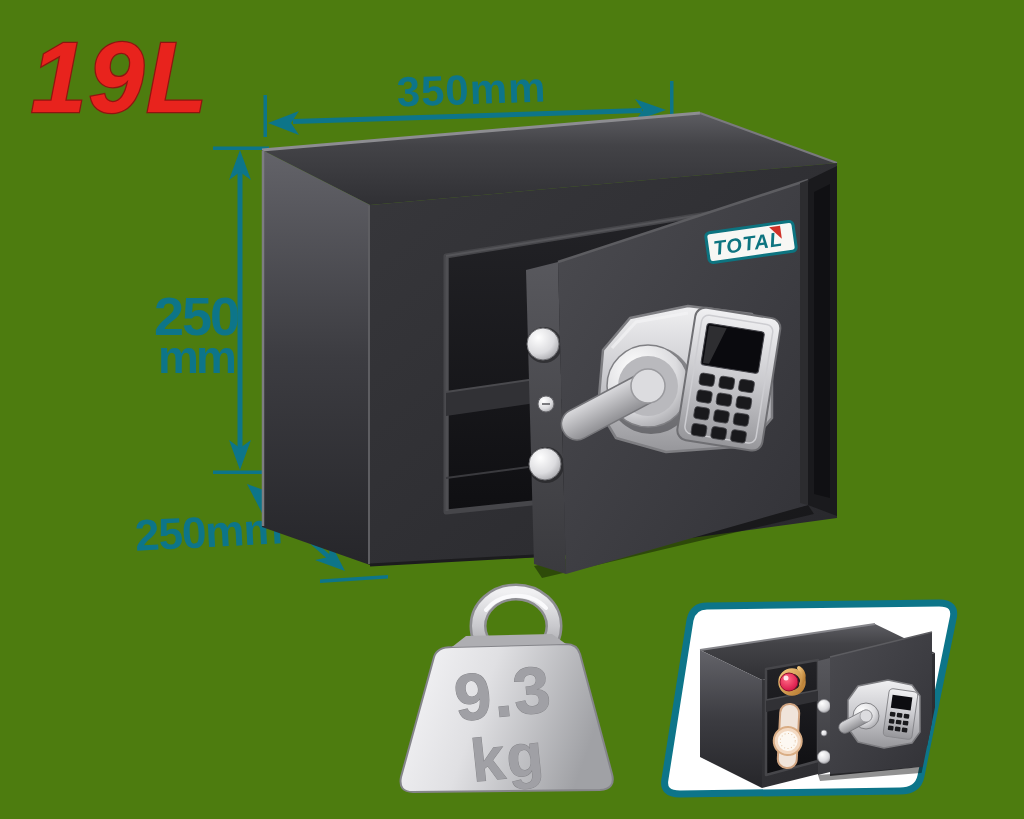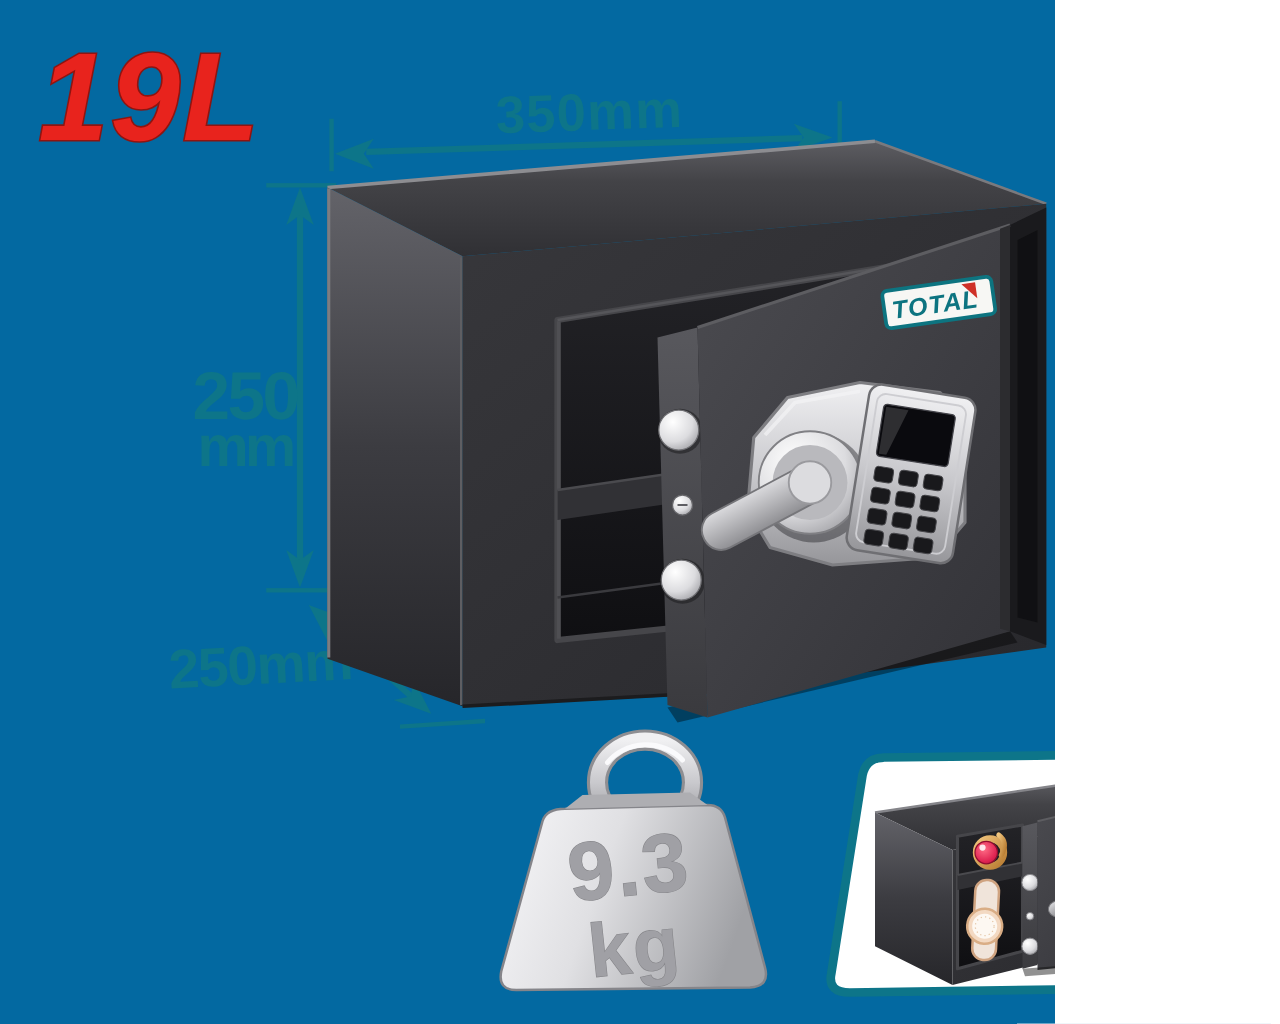--- a/index.html
+++ b/index.html
@@ -1,16 +1,16 @@
 <!DOCTYPE html>
 <html><head>
 <meta charset="utf-8">
 <style>
   html,body{margin:0;padding:0;background:#ffffff;}
-  .stage{position:relative;width:844px;height:819px;background:#0369a1;overflow:hidden;
+  .stage{position:relative;width:1024px;height:819px;background:#4d7c0f;overflow:hidden;
          font-family:"Liberation Sans",sans-serif;}
   .stage svg{display:block;position:absolute;left:0;top:0;}
   text{font-family:"Liberation Sans",sans-serif;font-weight:bold;}
 </style>
 </head>
 <body>
 
 <div class="stage">
 <svg width="1024" height="819" viewBox="0 0 1024 819">
   <defs>

